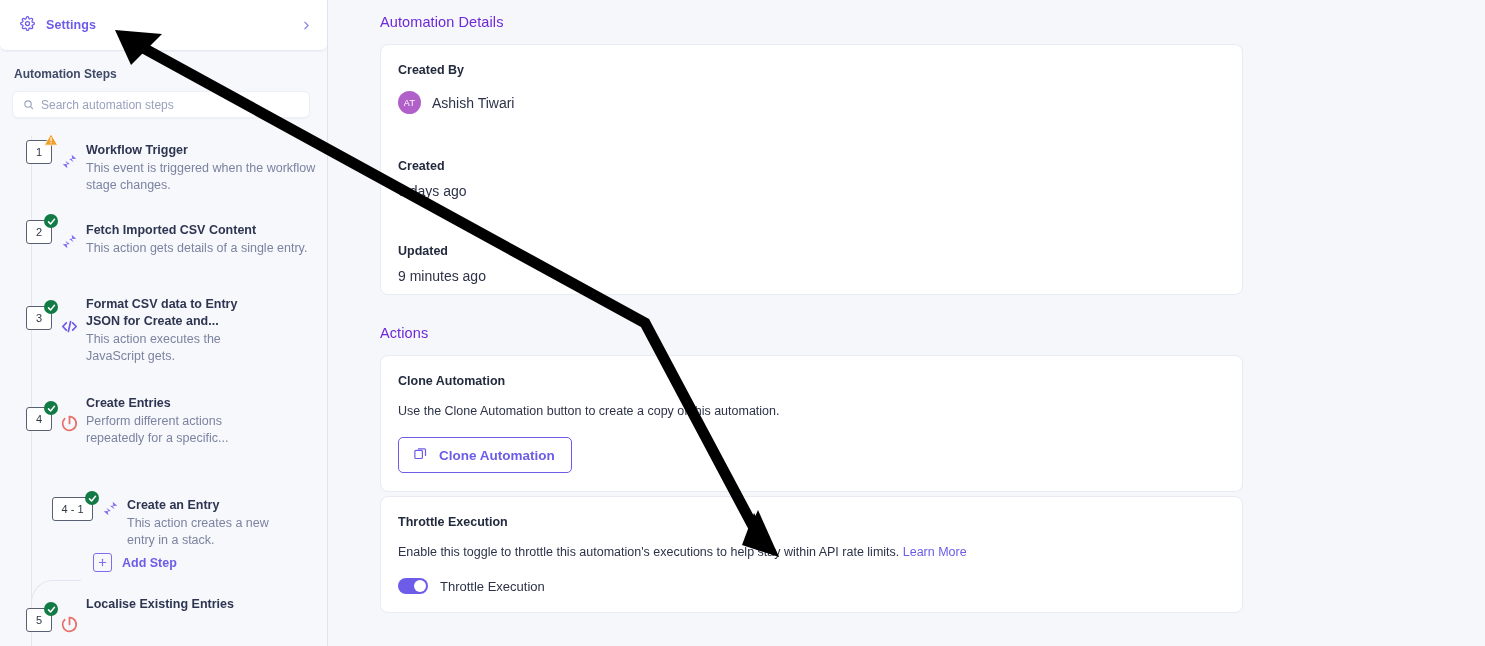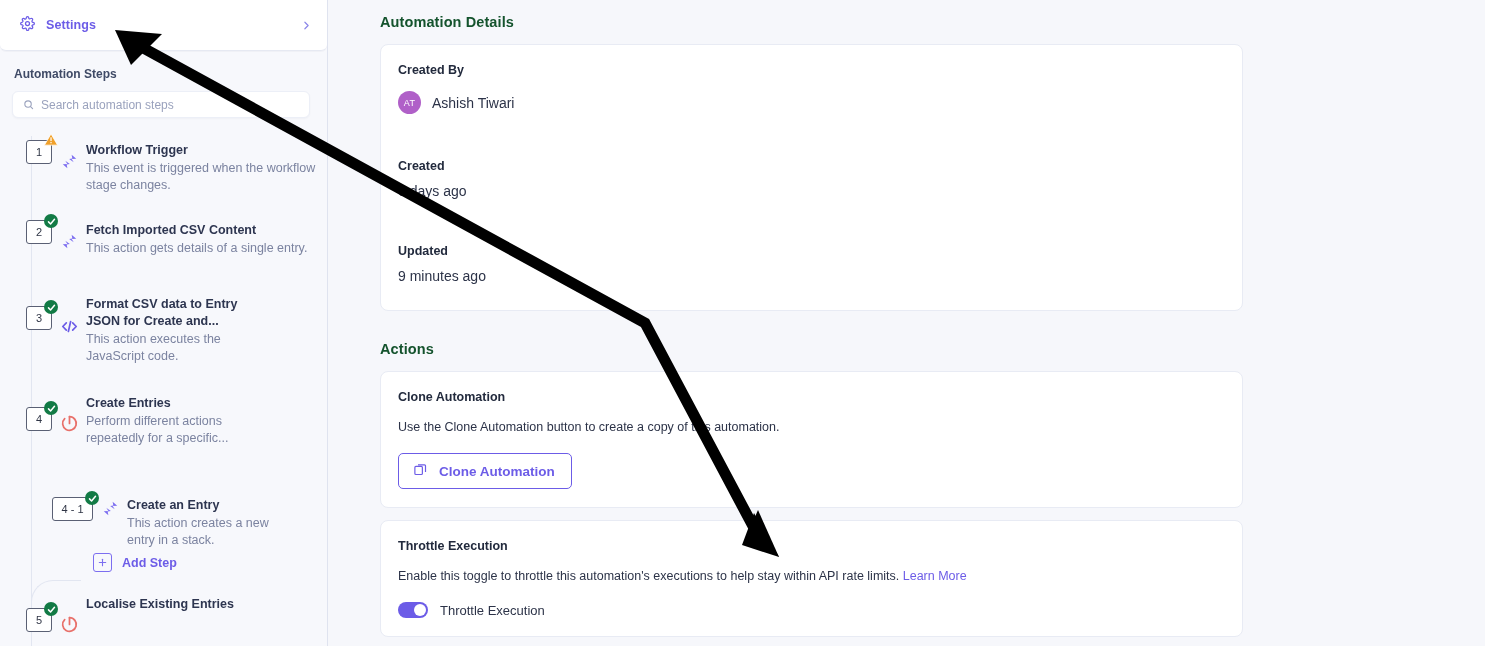--- a/index.html
+++ b/index.html
@@ -103,40 +103,40 @@
     display:flex; align-items:center; justify-content:center;
   }
   .add-step-label { font-size: 12.5px; font-weight: bold; color: #6c5ce7; }
 
   
   .right-panel {
     flex: 1; height: 646px; background: #f6f7fb;
     padding: 14px 24px 0 52px; overflow: hidden; position: relative;
   }
   .section-title {
-    font-size: 14.5px; font-weight: bold; color: #14532d;
+    font-size: 14.5px; font-weight: normal; color: #6d28d9;
     margin-bottom: 14px; letter-spacing: .1px;
   }
   .section-title.actions { margin-top: 30px; }
   .card {
     background: #ffffff; border: 1px solid #e8ebf4; border-radius: 8px;
     padding: 18px 18px 18px 17px;
   }
   .field-label { font-size: 12.5px; font-weight: bold; color: #222a3d; }
   .field-value { font-size: 14px; color: #2c3348; }
   .created-row { display: flex; align-items: center; gap: 11px; margin-top: 14px; }
   .avatar {
     width: 23px; height: 23px; border-radius: 50%; background: #b060c8;
     color: #fff; font-size: 9px; display: flex; align-items: center; justify-content: center;
     letter-spacing: .3px;
   }
   .block-gap { margin-top: 45px; }
   .value-gap { margin-top: 10px; }
 
-  .card-actions { margin-bottom: 12px; }
+  .card-actions { margin-bottom: 4px; }
   .card-title { font-size: 12.5px; font-weight: bold; color: #222a3d; }
   .card-desc { font-size: 12.5px; color: #2c3348; margin-top: 14px; line-height: 18px; }
   .learn-link { color: #6c5ce7; text-decoration: none; }
   .clone-btn {
     margin-top: 17px;
     display: inline-flex; align-items: center; gap: 11px;
     border: 1px solid #6c5ce7; border-radius: 5px;
     background: #ffffff; color: #6c5ce7;
     font-size: 13.5px; font-weight: bold;
     padding: 8px 16px 8px 14px; cursor: pointer;
@@ -261,21 +261,21 @@
         </div>
         <div class="step-icon" style="padding-top:24px;">
           <svg width="19" height="17" viewBox="0 0 24 24" fill="none" stroke="#6c5ce7" stroke-width="2.4" stroke-linecap="round" stroke-linejoin="round">
               <polyline points="7.5 7 2.5 12 7.5 17"></polyline>
               <polyline points="16.5 7 21.5 12 16.5 17"></polyline>
               <line x1="13.6" y1="5" x2="10.4" y2="19"></line>
             </svg>
         </div>
         <div class="step-text">
           <div class="step-name" style="max-width:160px;">Format CSV data to Entry JSON for Create and...</div>
-          <div class="step-desc" style="max-width:155px;">This action executes the JavaScript code.</div>
+          <div class="step-desc" style="max-width:155px;">This action executes the JavaScript gets.</div>
         </div>
       </div>
 
       <div class="step-row" style="margin-top:28px;">
         <div class="badge-wrap">
           <div class="step-badge" style="margin-top:14px;">
             <span>4</span>
             <span class="status-dot">
               <svg width="9" height="9" viewBox="0 0 24 24" fill="none" stroke="#ffffff" stroke-width="4" stroke-linecap="round" stroke-linejoin="round">
                   <polyline points="4 13 9.5 18.5 20 6"></polyline>
@@ -351,21 +351,21 @@
           <div class="step-name">Localise Existing Entries</div>
         </div>
       </div>
     </div>
   </div>
 
   <div class="right-panel">
 
     <div class="section-title">Automation Details</div>
 
-    <div class="card" style="padding-bottom:26px;">
+    <div class="card" style="padding-bottom:10px;">
       <div class="field-label">Created By</div>
       <div class="created-row">
         <div class="avatar">AT</div>
         <div class="field-value">Ashish Tiwari</div>
       </div>
 
       <div class="field-label block-gap">Created</div>
       <div class="field-value value-gap">6 days ago</div>
 
       <div class="field-label block-gap">Updated</div>

